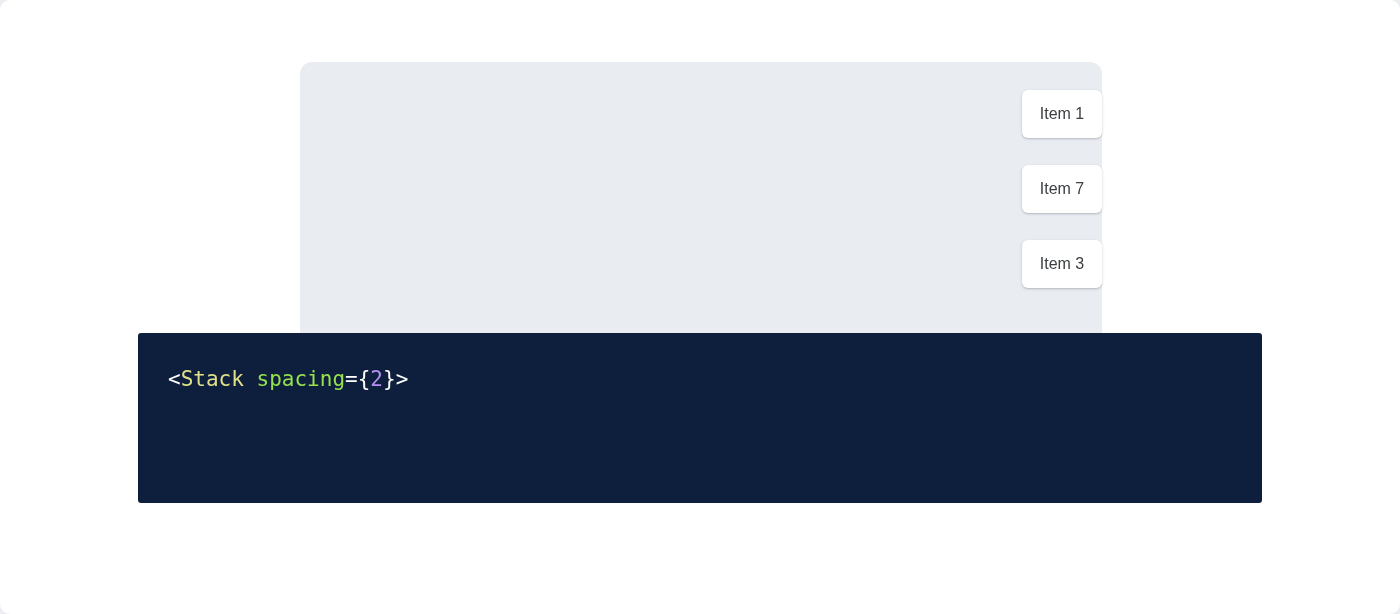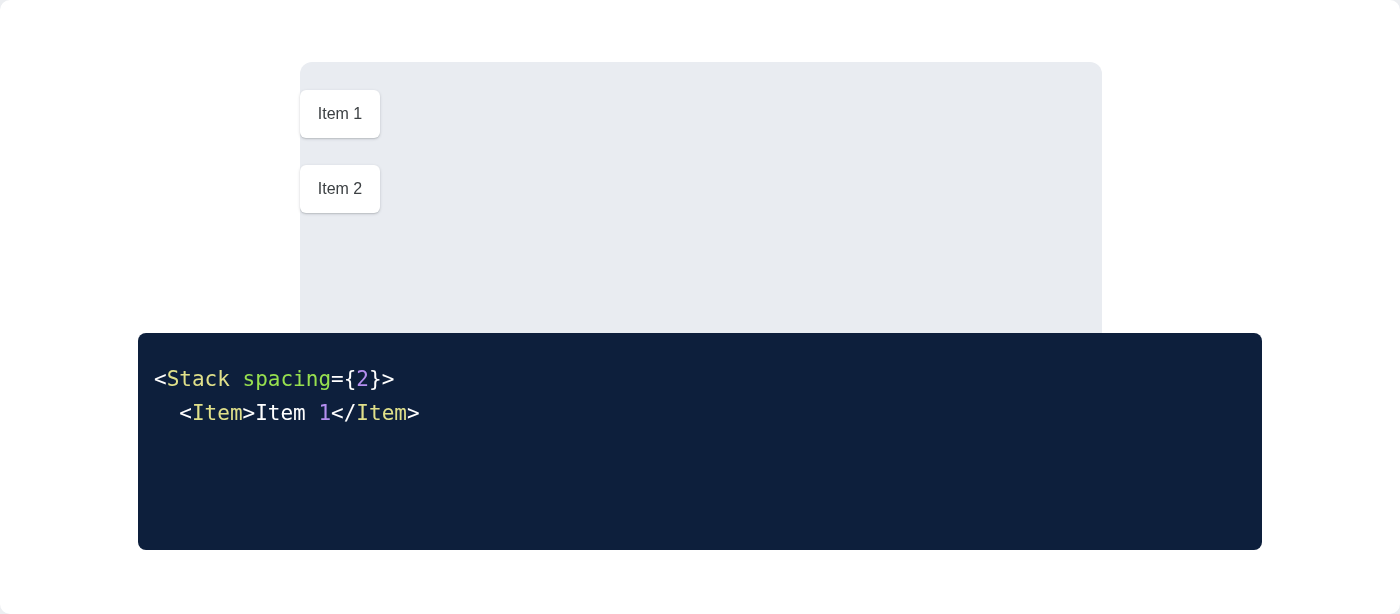--- a/index.html
+++ b/index.html
@@ -32,21 +32,21 @@
     border-radius: 12px;
   }
 
   .stack {
     position: absolute;
     left: 0;
     top: 0;
     width: 802px;
     display: flex;
     flex-direction: column;
-    align-items: flex-start;
+    align-items: flex-end;
     padding-top: 28px;
     gap: 27px;
     box-sizing: border-box;
   }
 
   .stack-item {
     width: 80px;
     height: 48px;
     background: #ffffff;
     border-radius: 6px;
@@ -59,25 +59,25 @@
     font-family: "Liberation Sans", sans-serif;
     white-space: nowrap;
   }
 
   
   .code-block {
     position: absolute;
     left: 138px;
     top: 333px;
     width: 1124px;
-    height: 217px;
+    height: 170px;
     background: #0d1f3c;
-    border-radius: 8px;
+    border-radius: 3px;
     box-sizing: border-box;
-    padding: 30px 16px;
+    padding: 30px 30px;
     font-family: "DejaVu Sans Mono", monospace;
     font-size: 21px;
     line-height: 33.5px;
     color: #ffffff;
     overflow: hidden;
   }
 
   .code-line {
     white-space: pre;
   }
@@ -92,23 +92,25 @@
 <body>
 
 <div id="page">
 
   <div class="preview-panel">
     <div class="stack" id="stack-container">
         <div class="stack-item">
           <span>Item 1</span>
         </div>
         <div class="stack-item">
-          <span>Item 2</span>
+          <span>Item 7</span>
+        </div>
+        <div class="stack-item">
+          <span>Item 3</span>
         </div>
       </div>
   </div>
 
   <div class="code-block" id="code-block">
       <div class="code-line"><span class="tok-punct">&lt;</span><span class="tok-tag">Stack</span><span class="tok-text"> </span><span class="tok-attr">spacing</span><span class="tok-punct">={</span><span class="tok-num">2</span><span class="tok-punct">}&gt;</span></div>
-      <div class="code-line"><span>  </span><span class="tok-punct">&lt;</span><span class="tok-tag">Item</span><span class="tok-punct">&gt;</span><span class="tok-text">Item </span><span class="tok-num">1</span><span class="tok-punct">&lt;/</span><span class="tok-tag">Item</span><span class="tok-punct">&gt;</span></div>
     </div>
 
 </div>
 
 </body></html>

